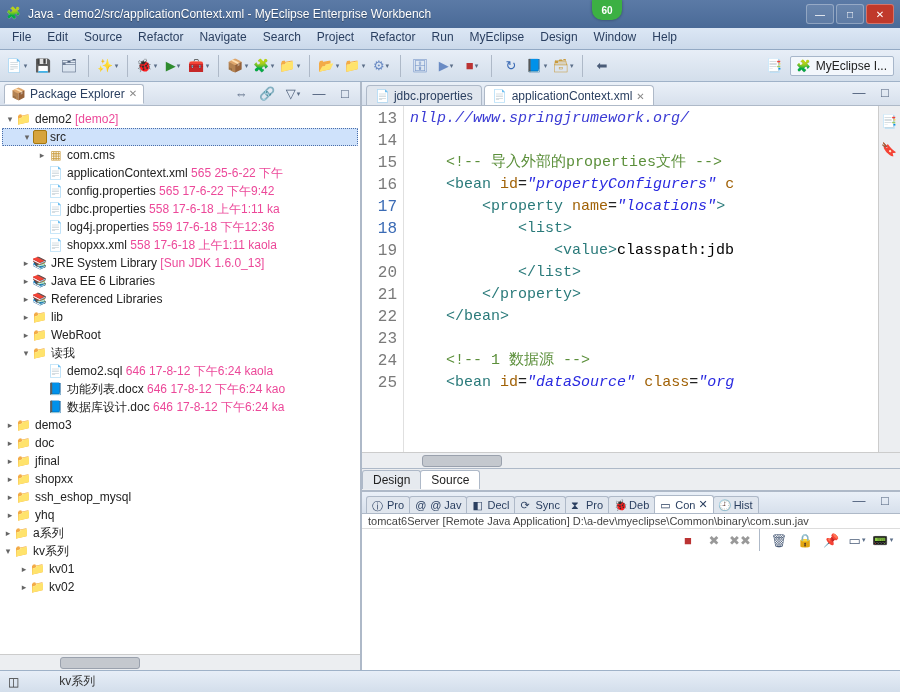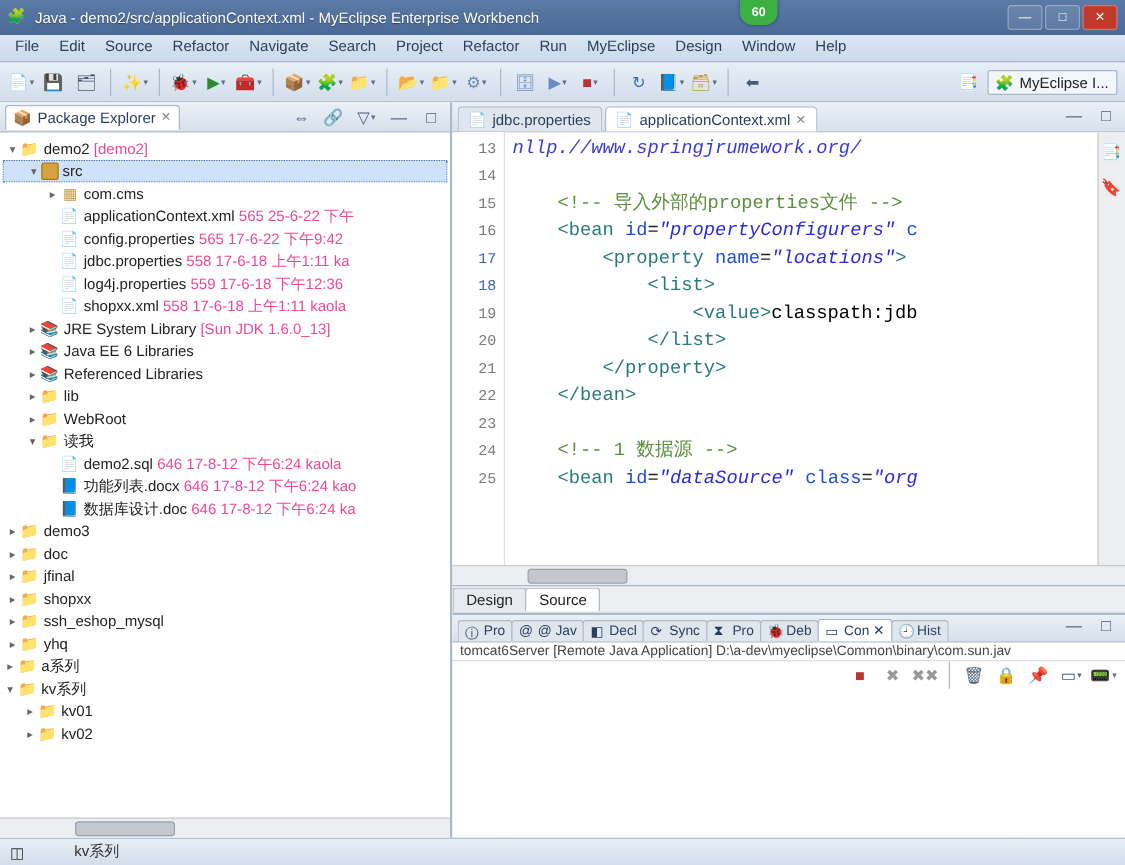--- a/index.html
+++ b/index.html
@@ -56,27 +56,27 @@
   .ico-doc {color:#2b579a;}
   
   
   .edarea { flex:1; display:flex; flex-direction:column; min-width:0; }
   .edtabs { height:24px; background:linear-gradient(#eaf0f8,#d7e0ec); border-bottom:1px solid #aeb9c8; display:flex; align-items:flex-end; padding:0 4px; gap:2px; }
   .edtab { display:flex; align-items:center; gap:4px; padding:3px 8px 2px; border:1px solid #aeb9c8; border-bottom:none; background:#e0e6ee; border-radius:4px 4px 0 0; color:#2a3f60; max-width:180px;}
   .edtab.act { background:#fff; }
   .edtab .x { font-size:10px; color:#888; }
   .edtabs .tools { margin-left:auto; display:flex; gap:4px; padding-bottom:2px; }
   .editor { flex:1; display:flex; min-height:0; background:#fff; }
-  .gutter { width:42px; background:#fff; border-right:1px solid #e0e0e0; text-align:right; padding:2px 6px 12px 2px; color:#7a7a7a; font-family:"Courier New",monospace; font-size:12px; line-height:22px; }
+  .gutter { width:42px; background:#fff; border-right:1px solid #e0e0e0; text-align:right; padding:2px 6px 12px 2px; color:#7a7a7a; font-family:"Courier New",monospace; font-size:16px; line-height:22px; }
   .gutter .mark { color:#3b6bb5; }
   .code { flex:1; padding:2px 6px; font-family:"Courier New",monospace; font-size:15px; line-height:22px; white-space:pre; overflow:hidden; }
   .c-url{color:#3b3bd4; font-style:italic;}
   .c-cmt{color:#5b8f3a;}
   .c-tag{color:#2a7a7a;}
-  .c-attr{color:#1d4ed8;}
+  .c-attr{color:#a16207;}
   .c-str{color:#2a2ae0; font-style:italic;}
   .c-txt{color:#000;}
   .hscroll { height:16px; background:#eceef1; border-top:1px solid #ccc; display:flex;}
   .hscroll .thumb{ width:80px; height:12px; background:#c4c8ce; border:1px solid #9aa1ad; border-radius:3px; margin:2px 0 0 60px;}
   .designtabs { height:22px; border-top:1px solid #aeb9c8; display:flex; align-items:center; background:#eceef1;}
   .designtabs span { padding:2px 10px; border:1px solid #aeb9c8; background:#e6eaef; border-bottom:none; border-radius:3px 3px 0 0; margin-right:-1px;}
   .designtabs span.act{ background:#fff; }
   
   
   .botviews { height:180px; border-top:2px solid #aeb9c8; display:flex; flex-direction:column; background:#fff;}

